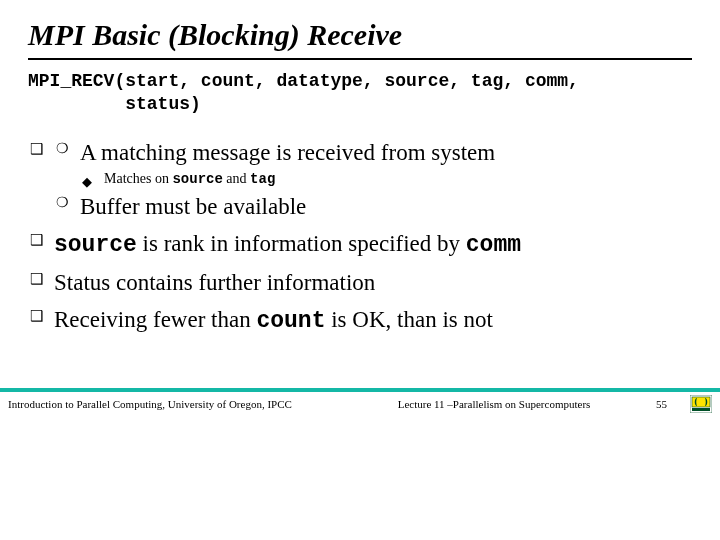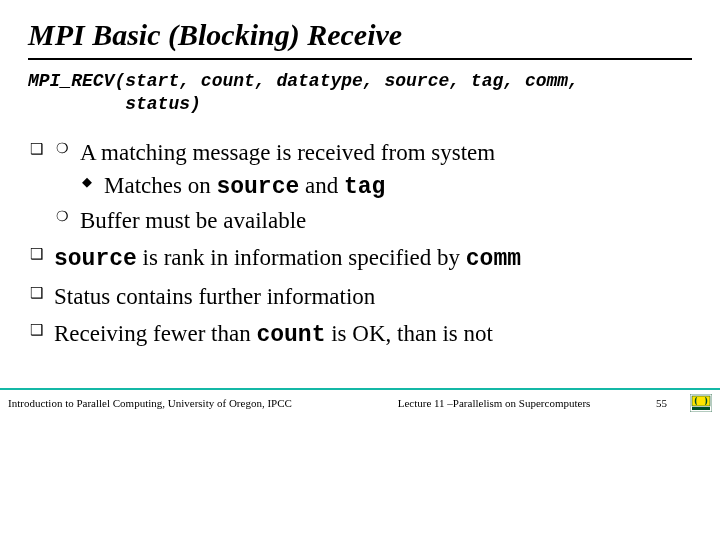--- a/index.html
+++ b/index.html
@@ -28,21 +28,20 @@
     margin: 0 0 10px 0;
     width: 100%;
   }
   .code-sig {
     font-family: "Courier New", Courier, monospace;
     font-weight: bold;
     font-size: 18px;
     line-height: 1.25;
     white-space: pre;
     margin-bottom: 22px;
-    font-style: italic;
   }
   .content {
     font-size: 23px;
     line-height: 1.35;
   }
   .mono { font-family: "Courier New", Courier, monospace; font-weight: bold; }
   ul.lvl1 { list-style: none; padding-left: 0; }
   ul.lvl1 > li { position: relative; padding-left: 26px; margin-bottom: 6px; }
   ul.lvl1 > li::before {
     content: "❑";
@@ -50,31 +49,31 @@
     font-size: 15px;
   }
   ul.lvl2 { list-style: none; padding-left: 0; margin-top: 2px; }
   ul.lvl2 > li { position: relative; padding-left: 26px; margin-bottom: 2px; }
   ul.lvl2 > li::before {
     content: "❍";
     position: absolute; left: 2px; top: 3px;
     font-size: 14px;
   }
   ul.lvl3 { list-style: none; padding-left: 0; margin-top: 2px; }
-  ul.lvl3 > li { position: relative; padding-left: 24px; margin-bottom: 2px; font-size: 23px; }
+  ul.lvl3 > li { position: relative; padding-left: 24px; margin-bottom: 2px; font-size: 14px; }
   ul.lvl3 > li::before {
     content: "◆";
     position: absolute; left: 2px; top: 3px;
     font-size: 13px;
   }
   .footer {
     position: absolute;
     left: 0; right: 0; bottom: 0;
     height: 28px;
-    border-top: 2px solid #14b8a6;
+    border-top: 4px solid #14b8a6;
     display: flex;
     align-items: center;
     font-size: 11px;
     padding: 0 8px;
   }
   .footer .fl { flex: 1; text-align: left; }
   .footer .fc { flex: 1; text-align: center; }
   .footer .fr { width: 30px; text-align: left; padding-right: 4px; }
   .footer .logo {
     width: 22px; height: 18px;

